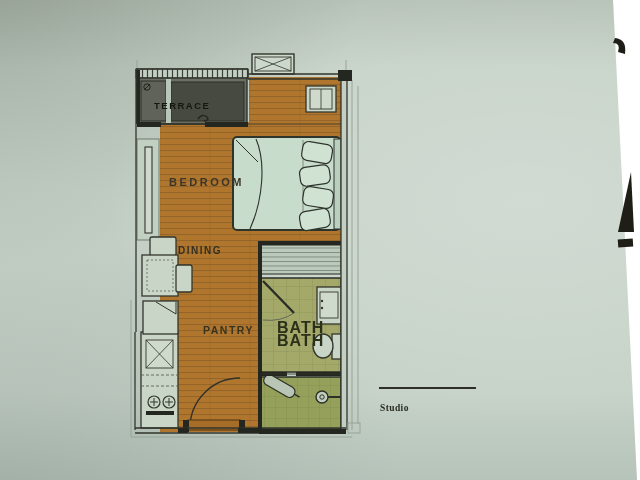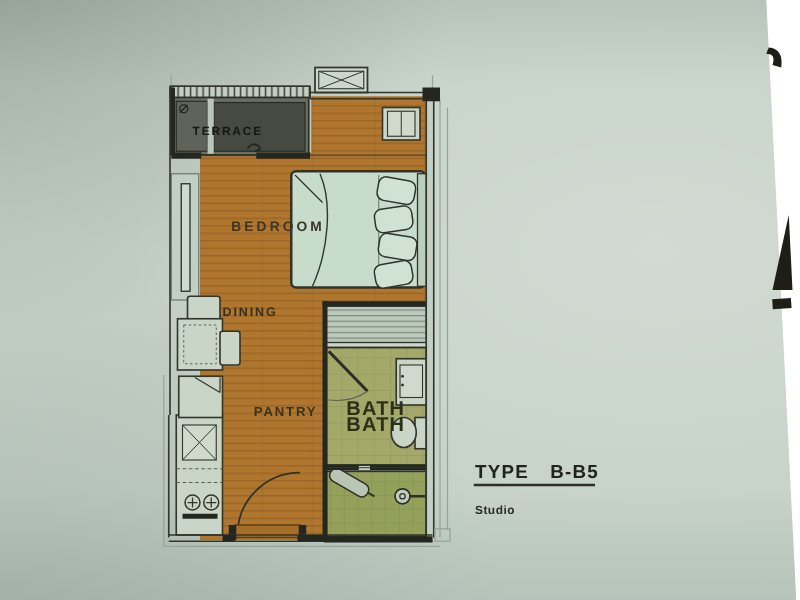--- a/index.html
+++ b/index.html
@@ -15,29 +15,29 @@
     background:
       radial-gradient(ellipse at 82% 42%, rgba(255,255,255,.20), rgba(255,255,255,0) 58%),
       radial-gradient(ellipse at -5% -8%, rgba(90,100,88,.38), rgba(90,100,88,0) 42%),
       radial-gradient(ellipse at 0% 105%, rgba(100,115,108,.25), rgba(100,115,108,0) 45%),
       linear-gradient(180deg, rgba(130,140,128,.22), rgba(130,140,128,0) 14%),
       linear-gradient(0deg, rgba(110,130,122,.18), rgba(110,130,122,0) 18%);}
   .plan{position:absolute;left:0;top:0;filter:blur(.4px) saturate(.96);}
   .labels,.titleblock{position:absolute;left:0;top:0;width:640px;height:480px;pointer-events:none;filter:blur(.25px);}
   .lbl{position:absolute;font-weight:bold;color:var(--label-text,#2b2d22);white-space:nowrap;}
   .lbl-terrace{left:154px;top:100px;font-size:9.5px;letter-spacing:1.5px;color:#14170f;}
-  .lbl-bedroom{left:169px;top:176px;font-size:11px;letter-spacing:2.5px;color:#3a3526;margin-left:16px;}
+  .lbl-bedroom{left:169px;top:176px;font-size:11px;letter-spacing:2.5px;color:#3a3526;}
   .lbl-dining{left:178px;top:245px;font-size:10px;letter-spacing:1.5px;color:#343021;}
   .lbl-pantry{left:191px;top:324px;font-size:10.5px;letter-spacing:1.5px;color:#38331f;padding-left:12px;}
   .lbl-bath{left:277px;top:322px;font-size:16px;letter-spacing:1px;line-height:12.5px;color:#2c3018;}
   .titleblock .tb-row{position:absolute;left:380px;top:369px;font-size:15px;font-weight:bold;letter-spacing:1px;color:#22241c;}
   .titleblock .tb-row span{margin-right:17px;}
   .tb-underline{position:absolute;left:379px;top:387px;width:97px;height:2px;background:#2d2f26;}
   .tb-area{position:absolute;left:380px;top:391px;font-size:9.5px;font-weight:bold;letter-spacing:.2px;color:#2a2c22;}
-  .tb-unit{position:absolute;left:380px;top:403px;font-size:9.5px;font-weight:bold;letter-spacing:.4px;color:#2a2c22;}
+  .tb-unit{position:absolute;left:380px;top:403px;font-size:9.5px;font-weight:bold;letter-spacing:.4px;color:#2a2c22;font-family:Liberation Serif, serif;}
   
   .pf-wood{fill:var(--wood-floor,#b2762b);}
   .pf-woodline{stroke:var(--wood-line,#8a5a21);stroke-width:1;opacity:.75;}
   .pf-woodseam{stroke:var(--wood-line,#8a5a21);stroke-width:.7;opacity:.4;}
   .pf-bath{fill:var(--bath-floor,#a4a968);}
   .pf-tile{stroke:#8d915b;stroke-width:.8;fill:none;}
   .pf-shower{fill:var(--shower-floor,#95a158);}
   .pf-tile2{stroke:#7f8f4a;stroke-width:.8;fill:none;}
   .pf-paper{fill:#c3cfc4;}
   .pf-rail{stroke:#3c3f36;stroke-width:1.2;}
@@ -241,19 +241,16 @@
     <div class="lbl lbl-bedroom">BEDROOM</div>
     <div class="lbl lbl-dining">DINING</div>
     <div class="lbl lbl-pantry">PANTRY</div>
     <div class="lbl lbl-bath">
       <div>BATH</div>
       <div>BATH</div>
     </div>
   </div>
 
   <div class="titleblock">
-    <div class="tb-row">
-      <span>TYPE</span><span>B-B5</span>
-    </div>
     <div class="tb-underline"></div>
     <div class="tb-unit">Studio</div>
   </div>
 </div>
 
 </body></html>

